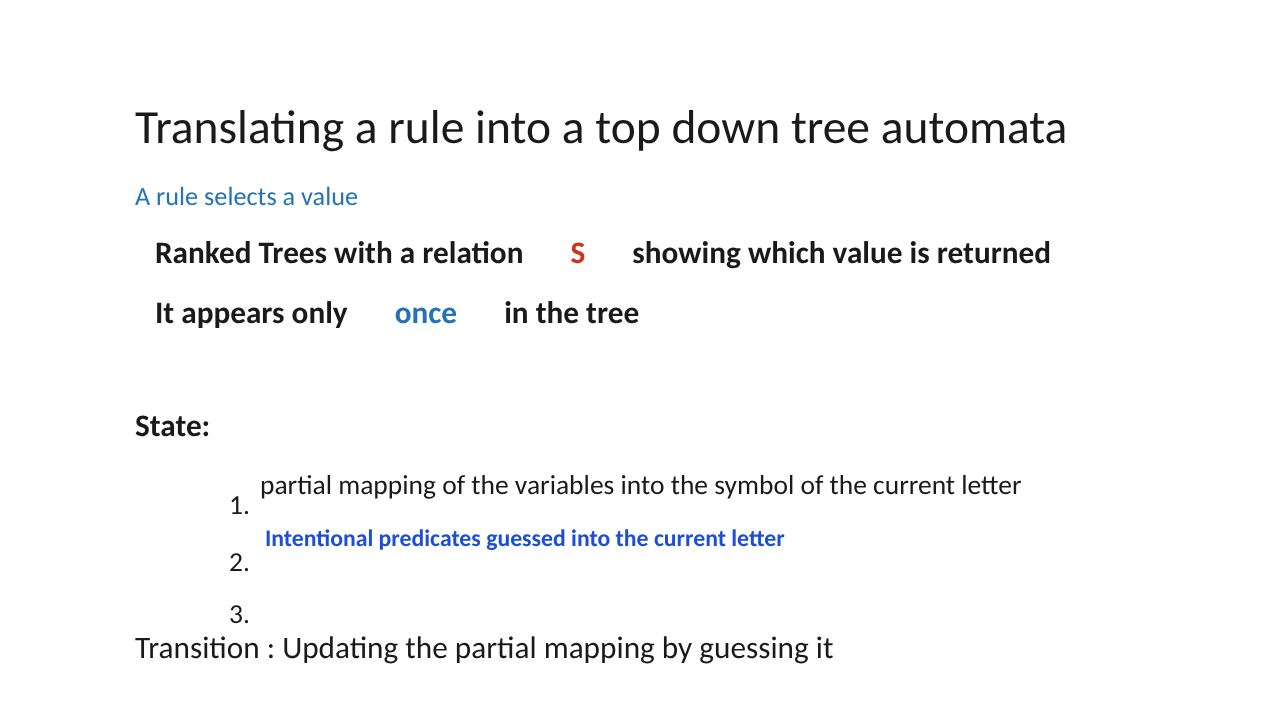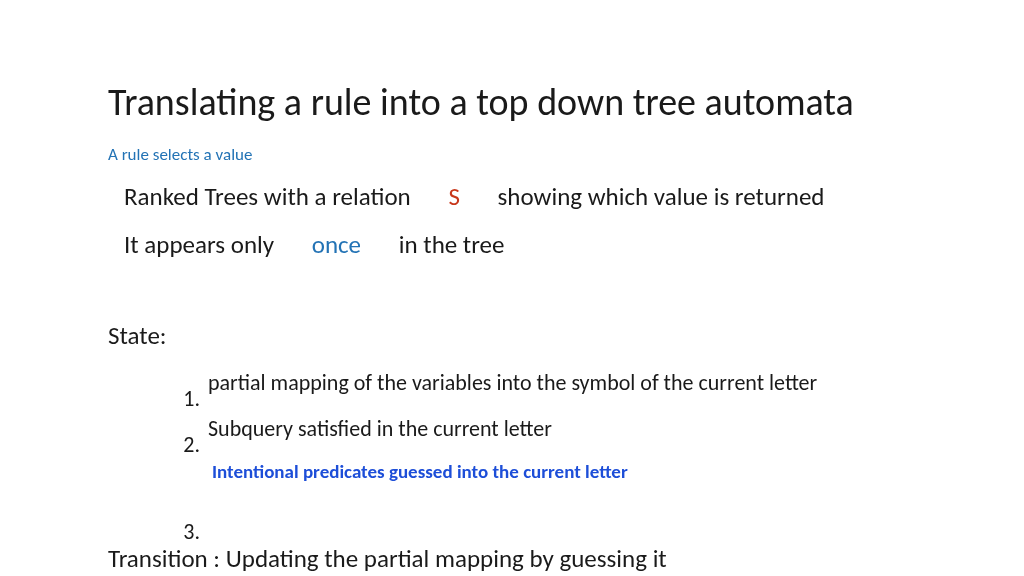--- a/index.html
+++ b/index.html
@@ -17,28 +17,28 @@
       overflow: hidden;
     }
     .title {
       font-size: 38px;
       font-weight: 400;
       line-height: 1.2;
       color: #1a1a1a;
       margin-bottom: 18px;
     }
     .subtitle {
-      font-size: 17px;
+      font-size: 21px;
       font-weight: 400;
       color: #2373b5;
       margin-bottom: 4px;
     }
     .body-line {
       font-size: 25px;
-      font-weight: 400;
+      font-weight: 700;
       color: #1a1a1a;
       line-height: 1.3;
       margin-bottom: 2px;
     }
     .highlight-red {
       color: #c8371a;
     }
     .highlight-blue {
       color: #2373b5;
     }
@@ -95,21 +95,20 @@
 
 <div class="body-line">State:</div>
 
 <div class="list-container">
   <div class="list-item">
     <span class="list-number">1.</span>
     <span>partial mapping of the variables into the symbol of the current letter</span>
   </div>
   <div class="list-item">
     <span class="list-number">2.</span>
-    <span>Subquery satisfied in the current letter</span>
   </div>
   <div class="sub-note">Intentional predicates guessed into the current letter</div>
   <div class="list-item">
     <span class="list-number">3.</span>
   </div>
 </div>
 
 <div class="section-gap"></div>
 
 <div class="transition-line">Transition : Updating the partial mapping by guessing it</div>

